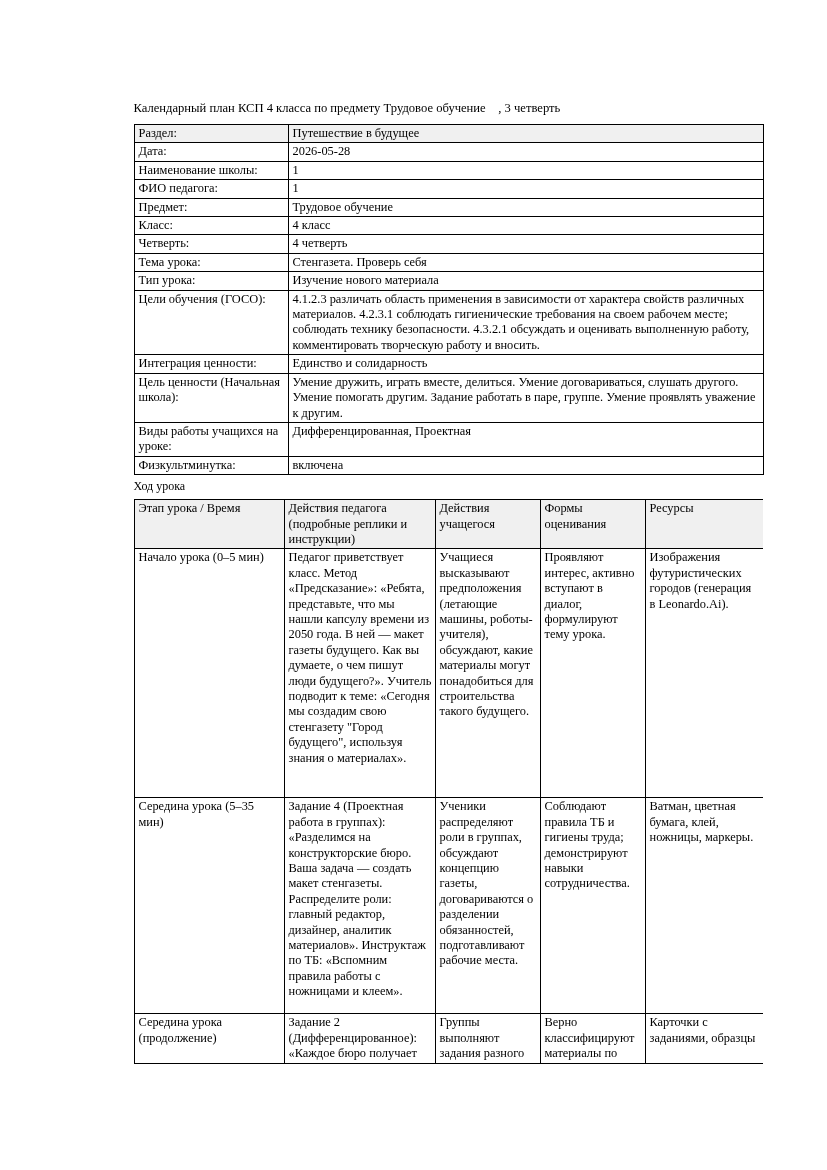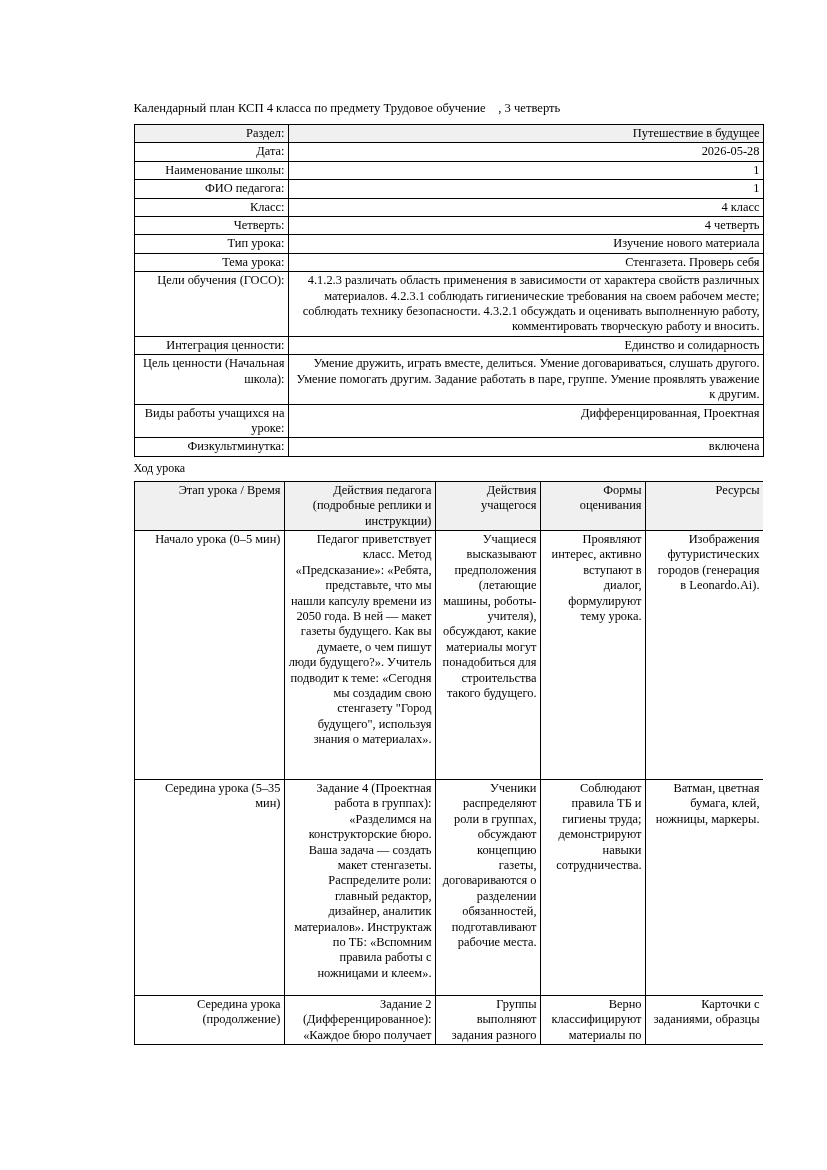--- a/index.html
+++ b/index.html
@@ -43,21 +43,21 @@
     border-collapse: collapse;
     table-layout: fixed;
     width: 629px;
     font-size: 12.4px;
     line-height: 15.4px;
   }
   table td, table th {
     border: 1px solid #000000;
     padding: 1px 3px 1px 4px;
     vertical-align: top;
-    text-align: right;
+    text-align: left;
     font-weight: normal;
     word-wrap: break-word;
     overflow-wrap: break-word;
     hyphens: none;
     margin-top: 37px;
   }
 
   
   .info-table col.lbl { width: 154px; }
   .info-table col.val { width: 475px; }
@@ -113,34 +113,38 @@
           </tr>
           <tr>
             <td>Наименование школы:</td>
             <td>1</td>
           </tr>
           <tr>
             <td>ФИО педагога:</td>
             <td>1</td>
           </tr>
           <tr>
+            <td>Предмет:</td>
+            <td>Трудовое обучение</td>
+          </tr>
+          <tr>
             <td>Класс:</td>
             <td>4 класс</td>
           </tr>
           <tr>
             <td>Четверть:</td>
             <td>4 четверть</td>
           </tr>
           <tr>
+            <td>Тема урока:</td>
+            <td>Стенгазета. Проверь себя</td>
+          </tr>
+          <tr>
             <td>Тип урока:</td>
             <td>Изучение нового материала</td>
-          </tr>
-          <tr>
-            <td>Тема урока:</td>
-            <td>Стенгазета. Проверь себя</td>
           </tr>
           <tr>
             <td>Цели обучения (ГОСО):</td>
             <td>4.1.2.3 различать область применения в зависимости от характера свойств различных материалов. 4.2.3.1 соблюдать гигиенические требования на своем рабочем месте; соблюдать технику безопасности. 4.3.2.1 обсуждать и оценивать выполненную работу, комментировать творческую работу и вносить.</td>
           </tr>
           <tr>
             <td>Интеграция ценности:</td>
             <td>Единство и солидарность</td>
           </tr>
           <tr>

